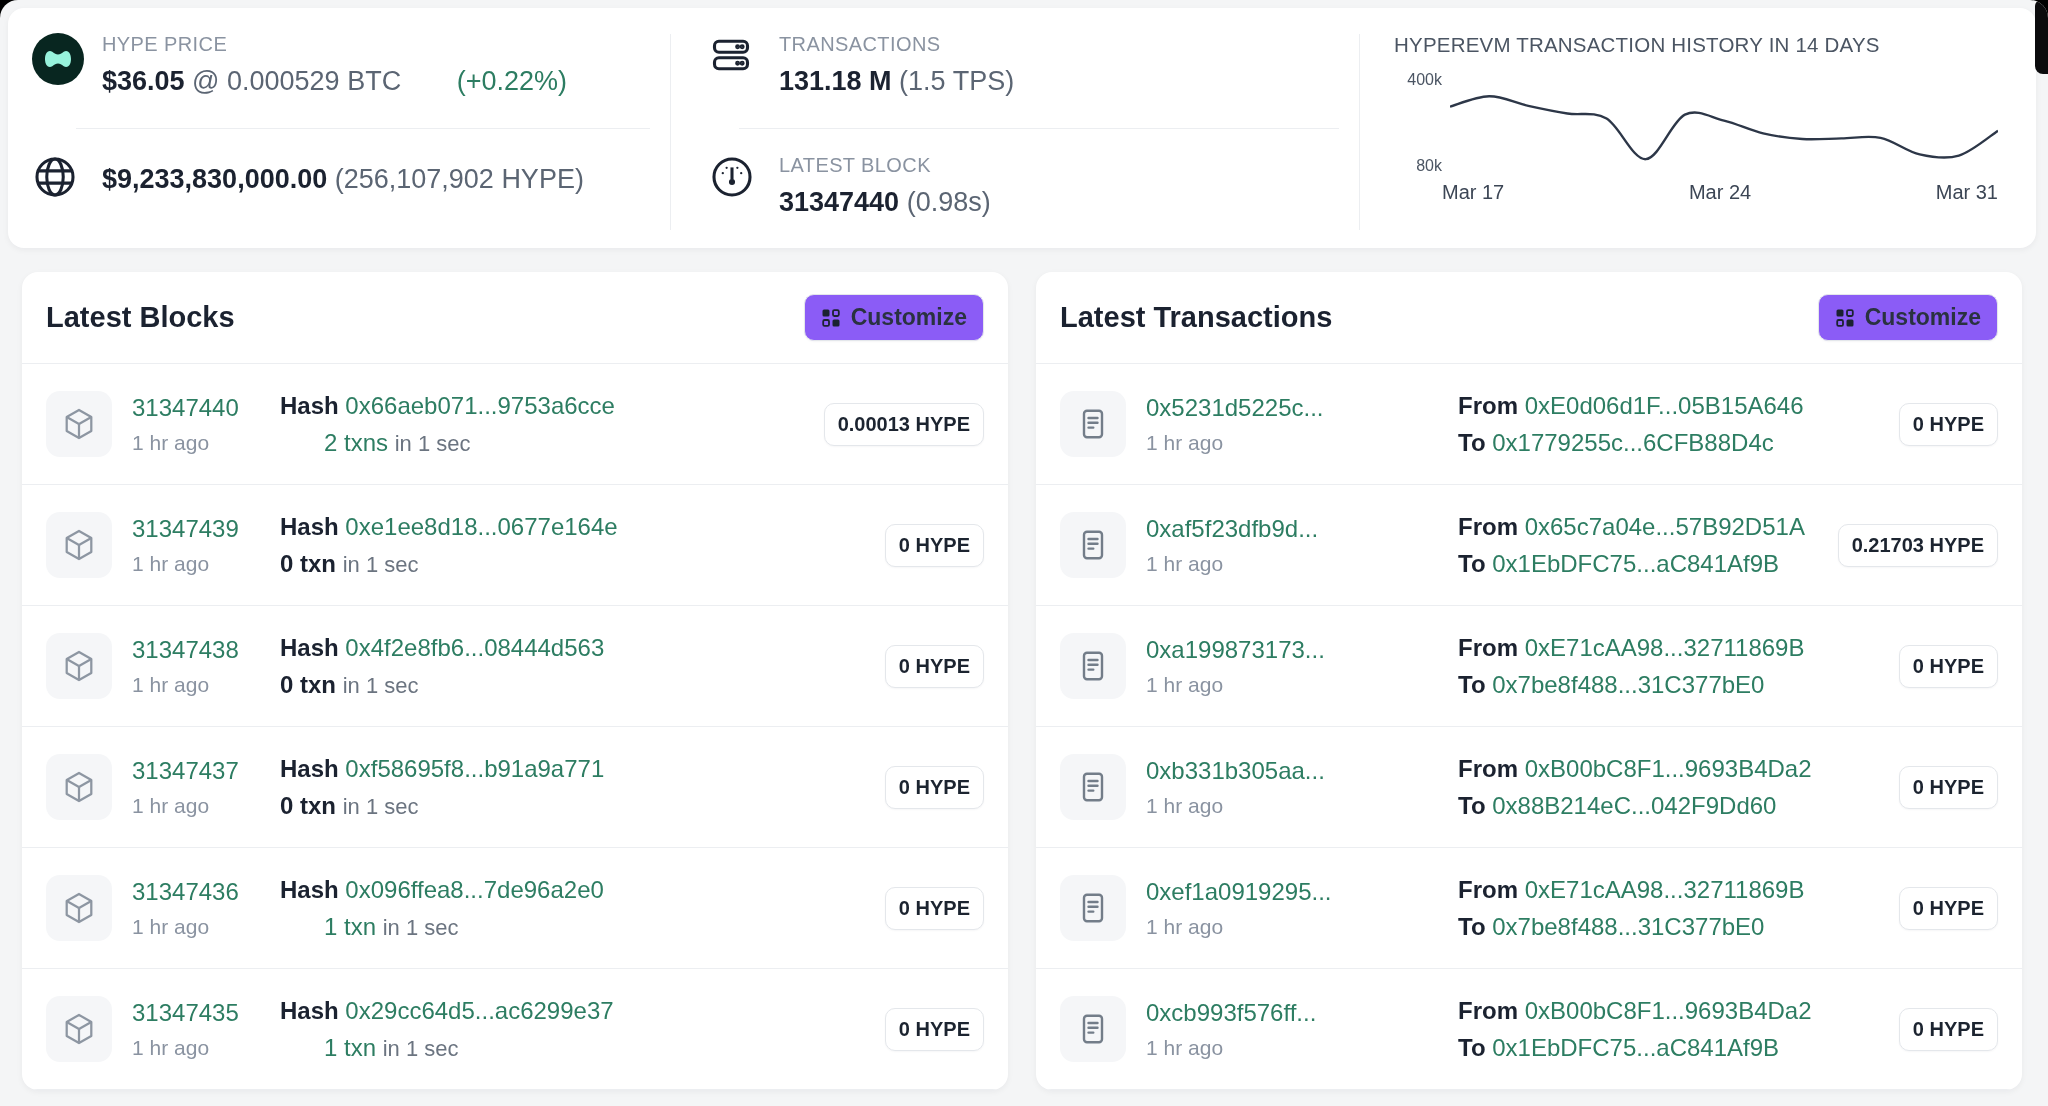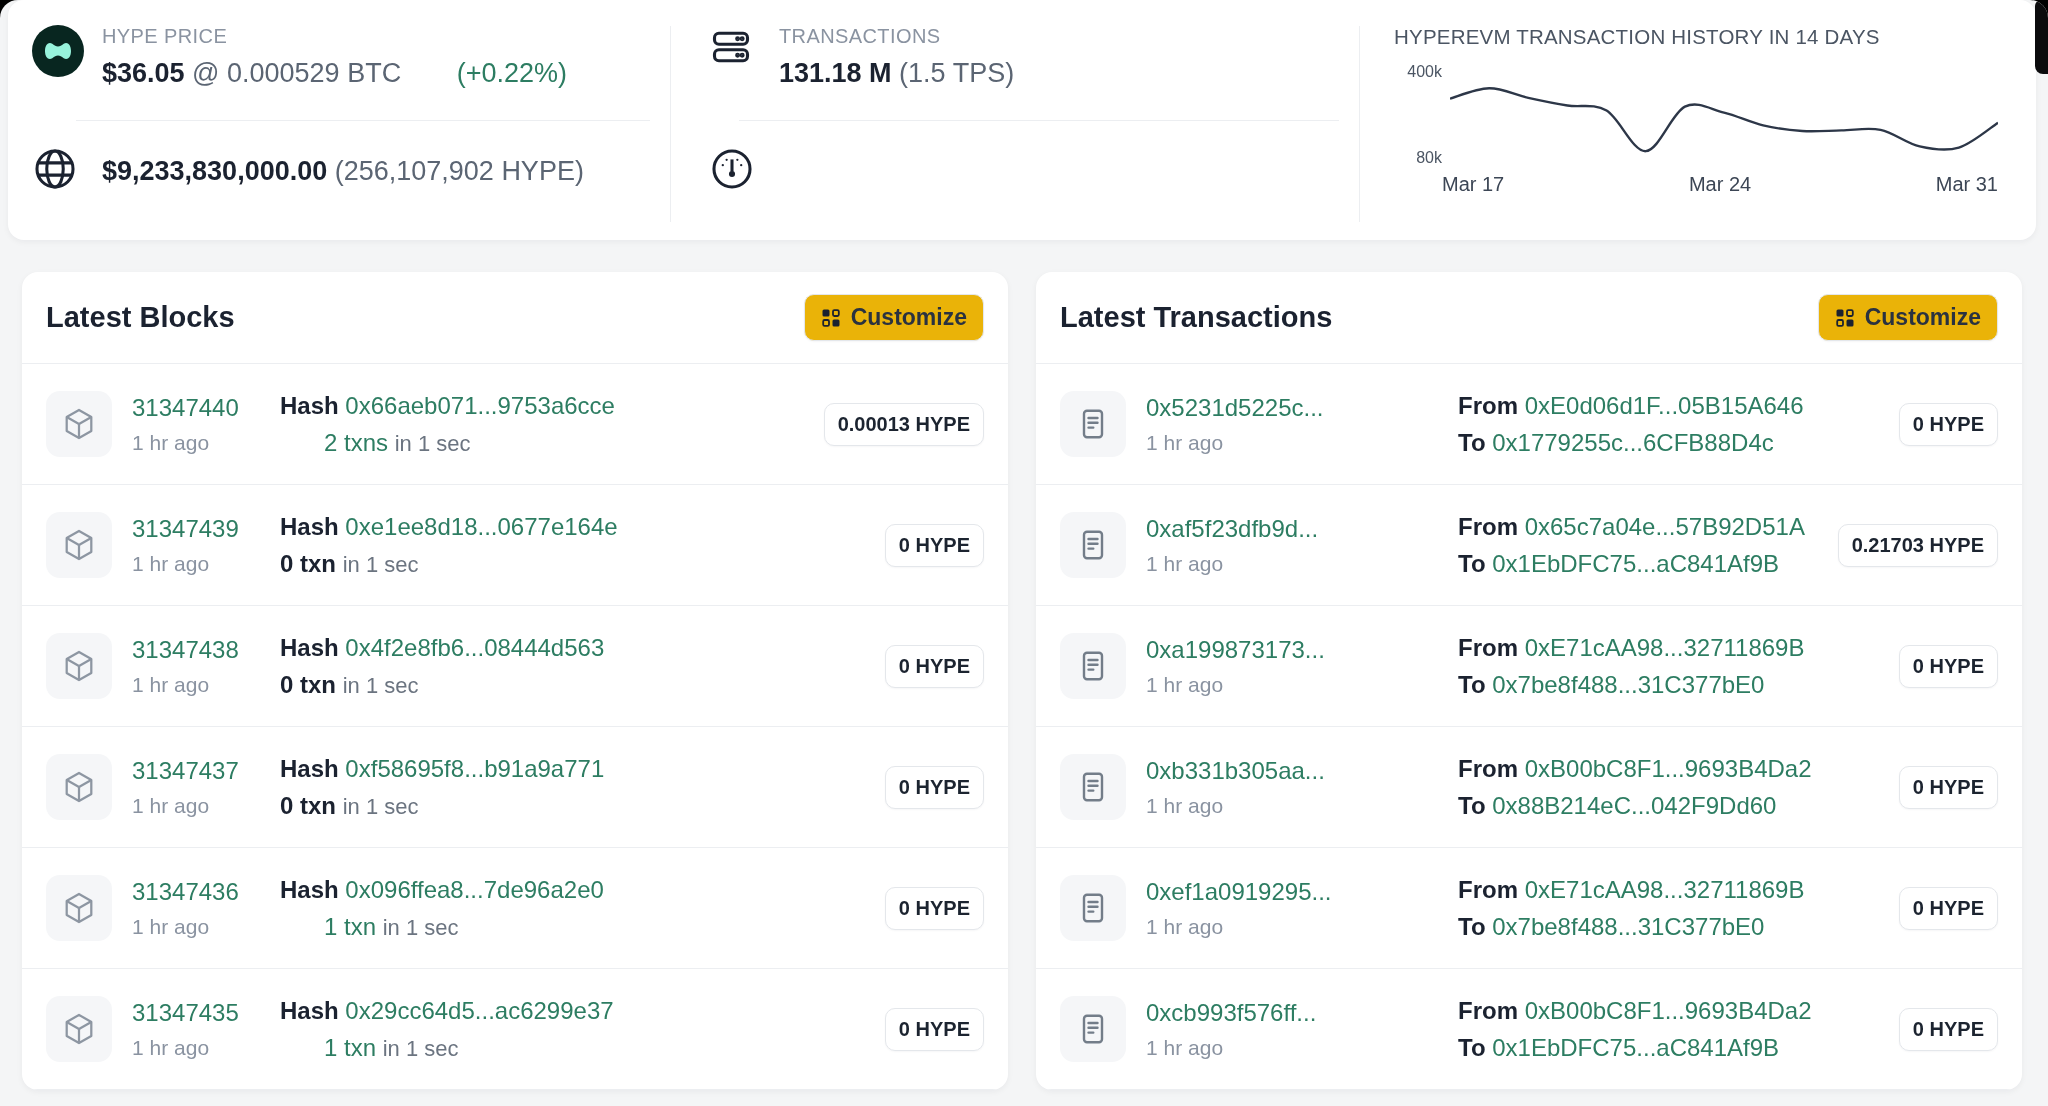--- a/index.html
+++ b/index.html
@@ -6,21 +6,21 @@
   *{box-sizing:border-box;}
   .viewport{
     position:relative;width:2048px;height:1106px;
     background:var(--page);border-radius:18px 18px 0 0;overflow:hidden;
     font-family:"Liberation Sans","DejaVu Sans",sans-serif;color:var(--ink);
   }
   .scroll-thumb{position:absolute;top:0;right:0;width:13px;height:74px;background:var(--thumb);border-radius:6px 0 0 8px;z-index:20;}
 
   
   .stats-card{
-    position:absolute;left:8px;right:12px;top:0;height:240px;
+    position:absolute;left:8px;right:12px;top:8px;height:240px;
     background:var(--card);border-radius:16px;box-shadow:0 2px 6px rgba(16,24,40,.05);
     display:flex;
   }
   .stat-col{display:flex;flex-direction:column;}
   .stat-col.c1{width:662px;}
   .stat-col.c2{width:688px;}
   .vdiv{width:1px;background:var(--divider);margin:26px 0 18px;}
   .stat{flex:1;display:flex;align-items:flex-start;padding:25px 0 0 24px;}
   .stat-col.c2 .stat{padding-left:38px;}
   .hdiv{height:1px;background:var(--divider);margin:0 20px 0 68px;border:none;}
@@ -42,21 +42,21 @@
   .xlabels{display:flex;justify-content:space-between;padding-left:48px;margin-top:6px;
            font-size:20px;color:#3c4655;}
 
   
   .cards{position:absolute;left:22px;right:26px;top:272px;bottom:16px;display:flex;gap:28px;}
   .card{flex:1;background:var(--card);border-radius:16px;box-shadow:0 2px 6px rgba(16,24,40,.05);
         padding:0 24px;overflow:hidden;display:flex;flex-direction:column;}
   .card-head{height:92px;display:flex;align-items:center;justify-content:space-between;}
   .card-head h2{margin:0;font-size:29px;font-weight:700;color:var(--ink);}
   .customize{display:flex;align-items:center;gap:10px;height:47px;padding:0 16px;
-             background:#eab308;border:1.5px solid var(--border);border-radius:10px;
+             background:#8b5cf6;border:1.5px solid var(--border);border-radius:10px;
              font-family:inherit;font-size:23px;font-weight:600;color:#2a3240;cursor:pointer;
              box-shadow:0 1px 2px rgba(16,24,40,.04);}
   .rows{margin:0 -24px;border-top:1px solid var(--divider);}
   .row{height:121px;display:flex;align-items:center;padding:0 24px;border-bottom:1px solid var(--divider);}
   .icon-box{width:66px;height:66px;border-radius:14px;background:#f5f6f8;display:grid;place-items:center;
             margin-right:20px;flex:0 0 66px;}
   .rcol{display:flex;flex-direction:column;gap:9px;}
   .col1b{width:148px;}
   .col1t{width:312px;}
   .link{color:var(--accent);text-decoration:none;font-size:24px;cursor:pointer;}
@@ -141,20 +141,27 @@
           <svg width="46" height="46" viewBox="0 0 24 24" fill="none" stroke="#1b2230" stroke-width="1.6">
               <circle cx="12" cy="12" r="9.4"></circle>
               <line x1="12" y1="7" x2="12" y2="13.4"></line>
               <circle cx="12" cy="14.6" r="1.6" fill="#1b2230" stroke="none"></circle>
               <circle cx="7.2" cy="10" r="0.6" fill="#1b2230" stroke="none"></circle>
               <circle cx="9.2" cy="7.2" r="0.6" fill="#1b2230" stroke="none"></circle>
               <circle cx="14.8" cy="7.2" r="0.6" fill="#1b2230" stroke="none"></circle>
               <circle cx="16.8" cy="10" r="0.6" fill="#1b2230" stroke="none"></circle>
             </svg>
         </span>
+        <div>
+          <div class="stat-label">LATEST BLOCK</div>
+          <div class="stat-value">
+            <span class="v">31347440</span>
+            <span class="sec">(0.98s)</span>
+          </div>
+        </div>
       </div>
     </div>
 
     <div class="vdiv"></div>
 
     <div class="chart">
       <div class="chart-title">HYPEREVM TRANSACTION HISTORY IN 14 DAYS</div>
       <div class="plot">
         <div class="ylabels">
           <span class="yb">400k</span>

